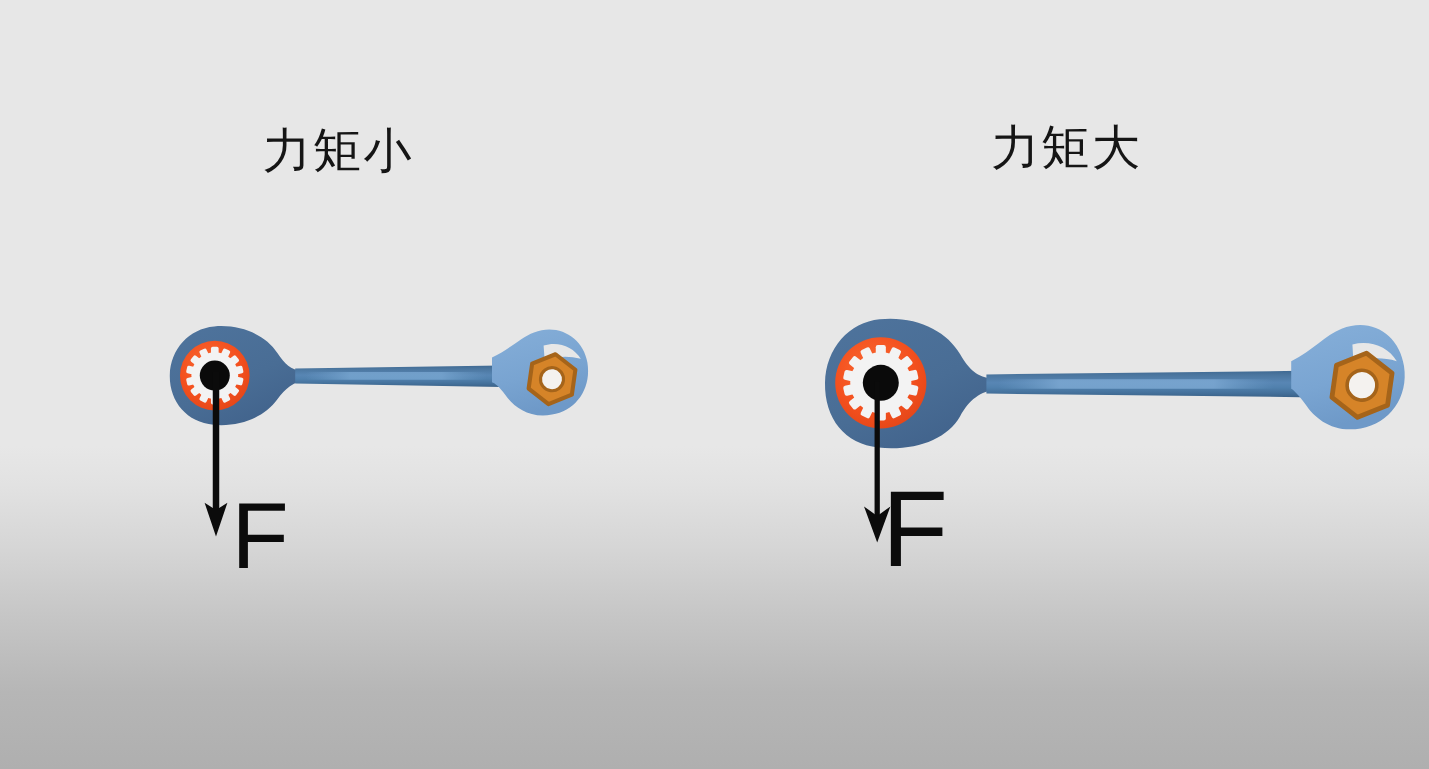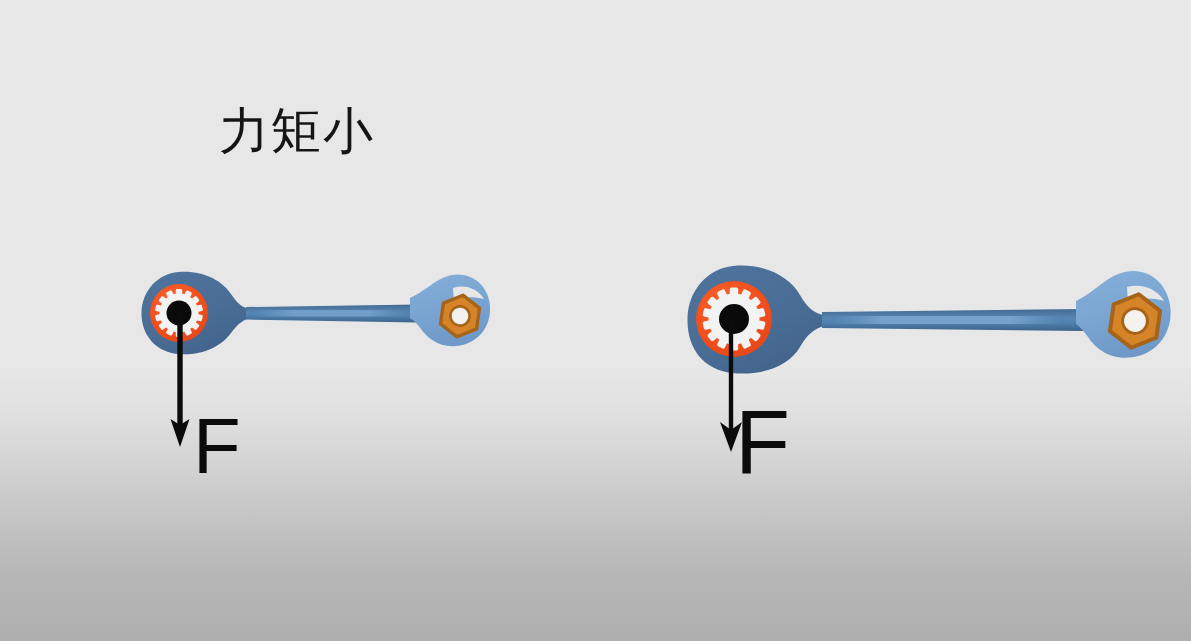--- a/index.html
+++ b/index.html
@@ -23,21 +23,21 @@
         #d6d6d6 71%,
         #c6c6c6 80%,
         #b6b6b6 90%,
         #afafaf 100%);
   }
 
   
   .caption {
     position: absolute;
     color: #151515;
-    font-size: 50px;
+    font-size: 40px;
     line-height: 1;
     letter-spacing: 2px;
     white-space: nowrap;
     font-family: "DejaVu Sans", "Liberation Sans", sans-serif;
     font-weight: 400;
   }
   #caption-left  { left: 219px; top: 106px; }
   #caption-right { left: 826px; top: 104px; }
 
   
@@ -61,20 +61,21 @@
   #force-label-left  { left: 193px; top: 413px; font-size: 78px; }
   #force-label-right { left: 735px; top: 404px; font-size: 90px; }
 </style>
 </head>
 <body>
 
 <div id="stage">
 
   <div class="caption" id="caption-left">力矩小</div>
 
+  <div class="caption" id="caption-right">力矩大</div>
 
   <div class="wrench" id="wrench-left" style="left:138px; top:258px;">
     <svg width="360" height="110" viewBox="0 0 360 110">
       <defs>
         <linearGradient id="shaftL" x1="0" y1="0" x2="0" y2="1">
           <stop offset="0%" stop-color="#3f6992"></stop>
           <stop offset="16%" stop-color="#4b769f"></stop>
           <stop offset="45%" stop-color="#5886b4"></stop>
           <stop offset="62%" stop-color="#5181ae"></stop>
           <stop offset="86%" stop-color="#436f99"></stop>

